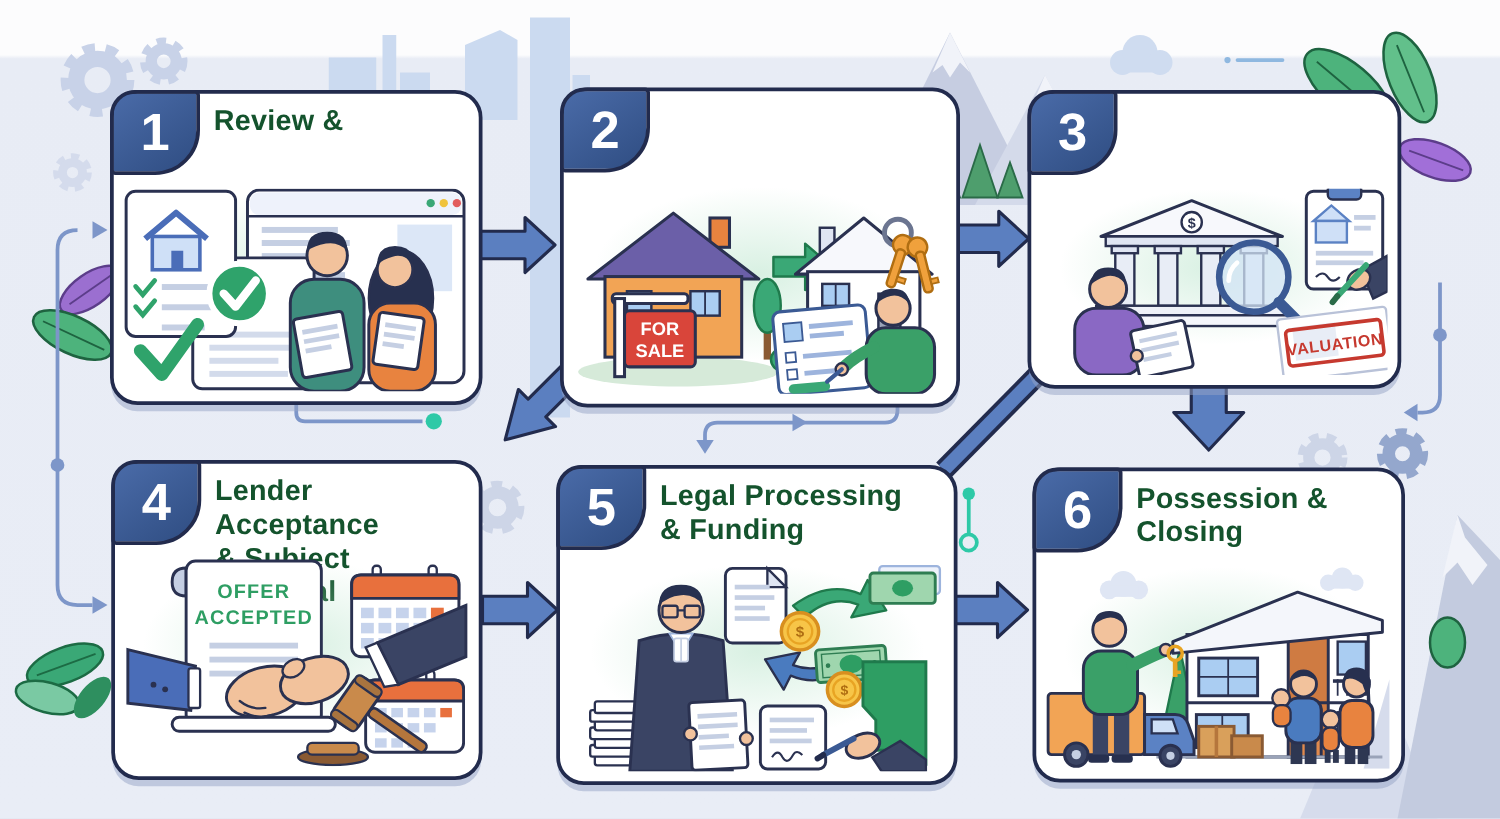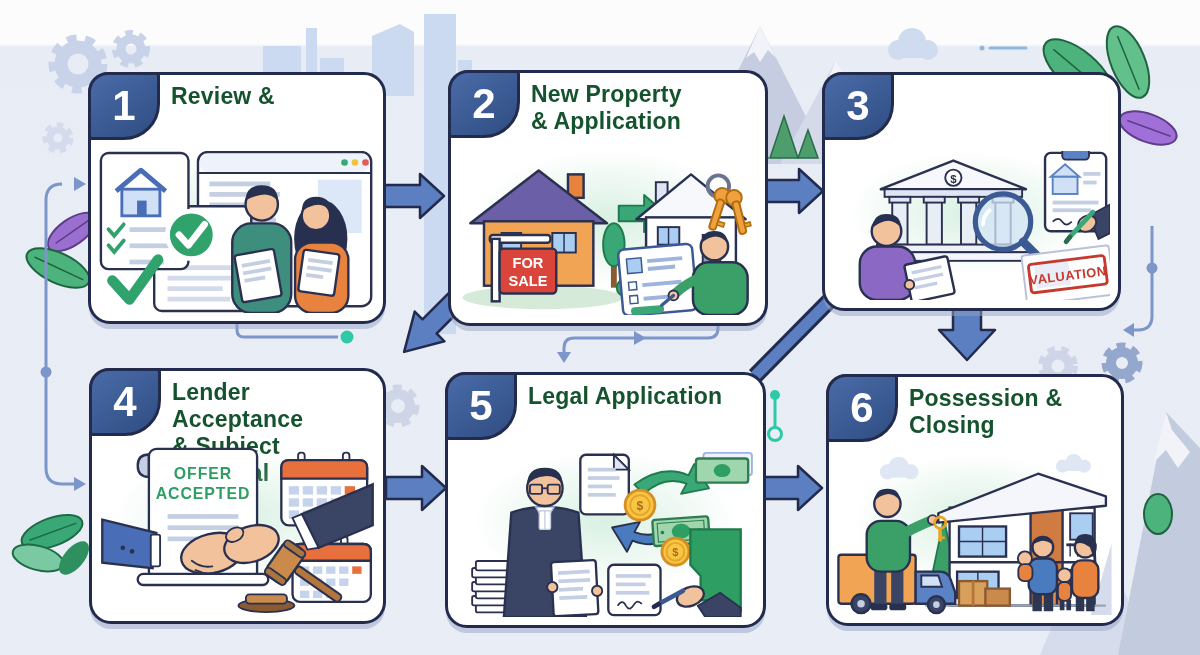--- a/index.html
+++ b/index.html
@@ -265,24 +265,20 @@
             </g>
         </g>
       </svg>
     </div>
   </div>
 
   <div class="card" style="left:448px;top:70px;width:314px;height:250px;">
     <div class="badge">
         <span>2</span>
       </div>
-    <div class="title">
-      <span>New Property</span>
-      <span>&amp; Application</span>
-    </div>
     <div class="illus">
       <svg viewBox="0 0 290 170" preserveAspectRatio="xMidYMid meet">
         <ellipse cx="78" cy="152" rx="82" ry="12" fill="#d6ead9"></ellipse>
         <g>
           <rect x="104" y="26" width="16" height="24" fill="#e8833f" stroke="#2a3150" stroke-width="2.5"></rect>
           <polygon points="4,76 74,22 144,76" fill="#6b5fa8" stroke="#2a3150" stroke-width="2.5" stroke-linejoin="round"></polygon>
           <rect x="18" y="74" width="112" height="66" fill="#f2a455" stroke="#2a3150" stroke-width="2.5"></rect>
           <rect x="36" y="86" width="20" height="17" fill="#aacdf2" stroke="#2a3150" stroke-width="2"></rect>
           <rect x="88" y="86" width="24" height="20" fill="#aacdf2" stroke="#2a3150" stroke-width="2"></rect>
           <line x1="100" y1="86" x2="100" y2="106" stroke="#2a3150" stroke-width="1.5"></line>
@@ -516,21 +512,22 @@
         </g>
       </svg>
     </div>
   </div>
 
   <div class="card" style="left:445px;top:372px;width:315px;height:250px;">
     <div class="badge">
         <span>5</span>
       </div>
     <div class="title">
-      <span>Legal Application</span>
+      <span>Legal Processing</span>
+      <span>&amp; Funding</span>
     </div>
     <div class="illus">
       <svg viewBox="0 0 290 178" preserveAspectRatio="xMidYMid meet">
         <g fill="#fff" stroke="#2a3150" stroke-width="2">
           <rect x="6" y="163" width="70" height="10" rx="2"></rect>
             <rect x="2" y="155.5" width="70" height="10" rx="2"></rect>
           <rect x="6" y="148" width="70" height="10" rx="2"></rect>
             <rect x="2" y="140.5" width="70" height="10" rx="2"></rect>
           <rect x="6" y="133" width="70" height="10" rx="2"></rect>
             <rect x="2" y="125.5" width="70" height="10" rx="2"></rect>

